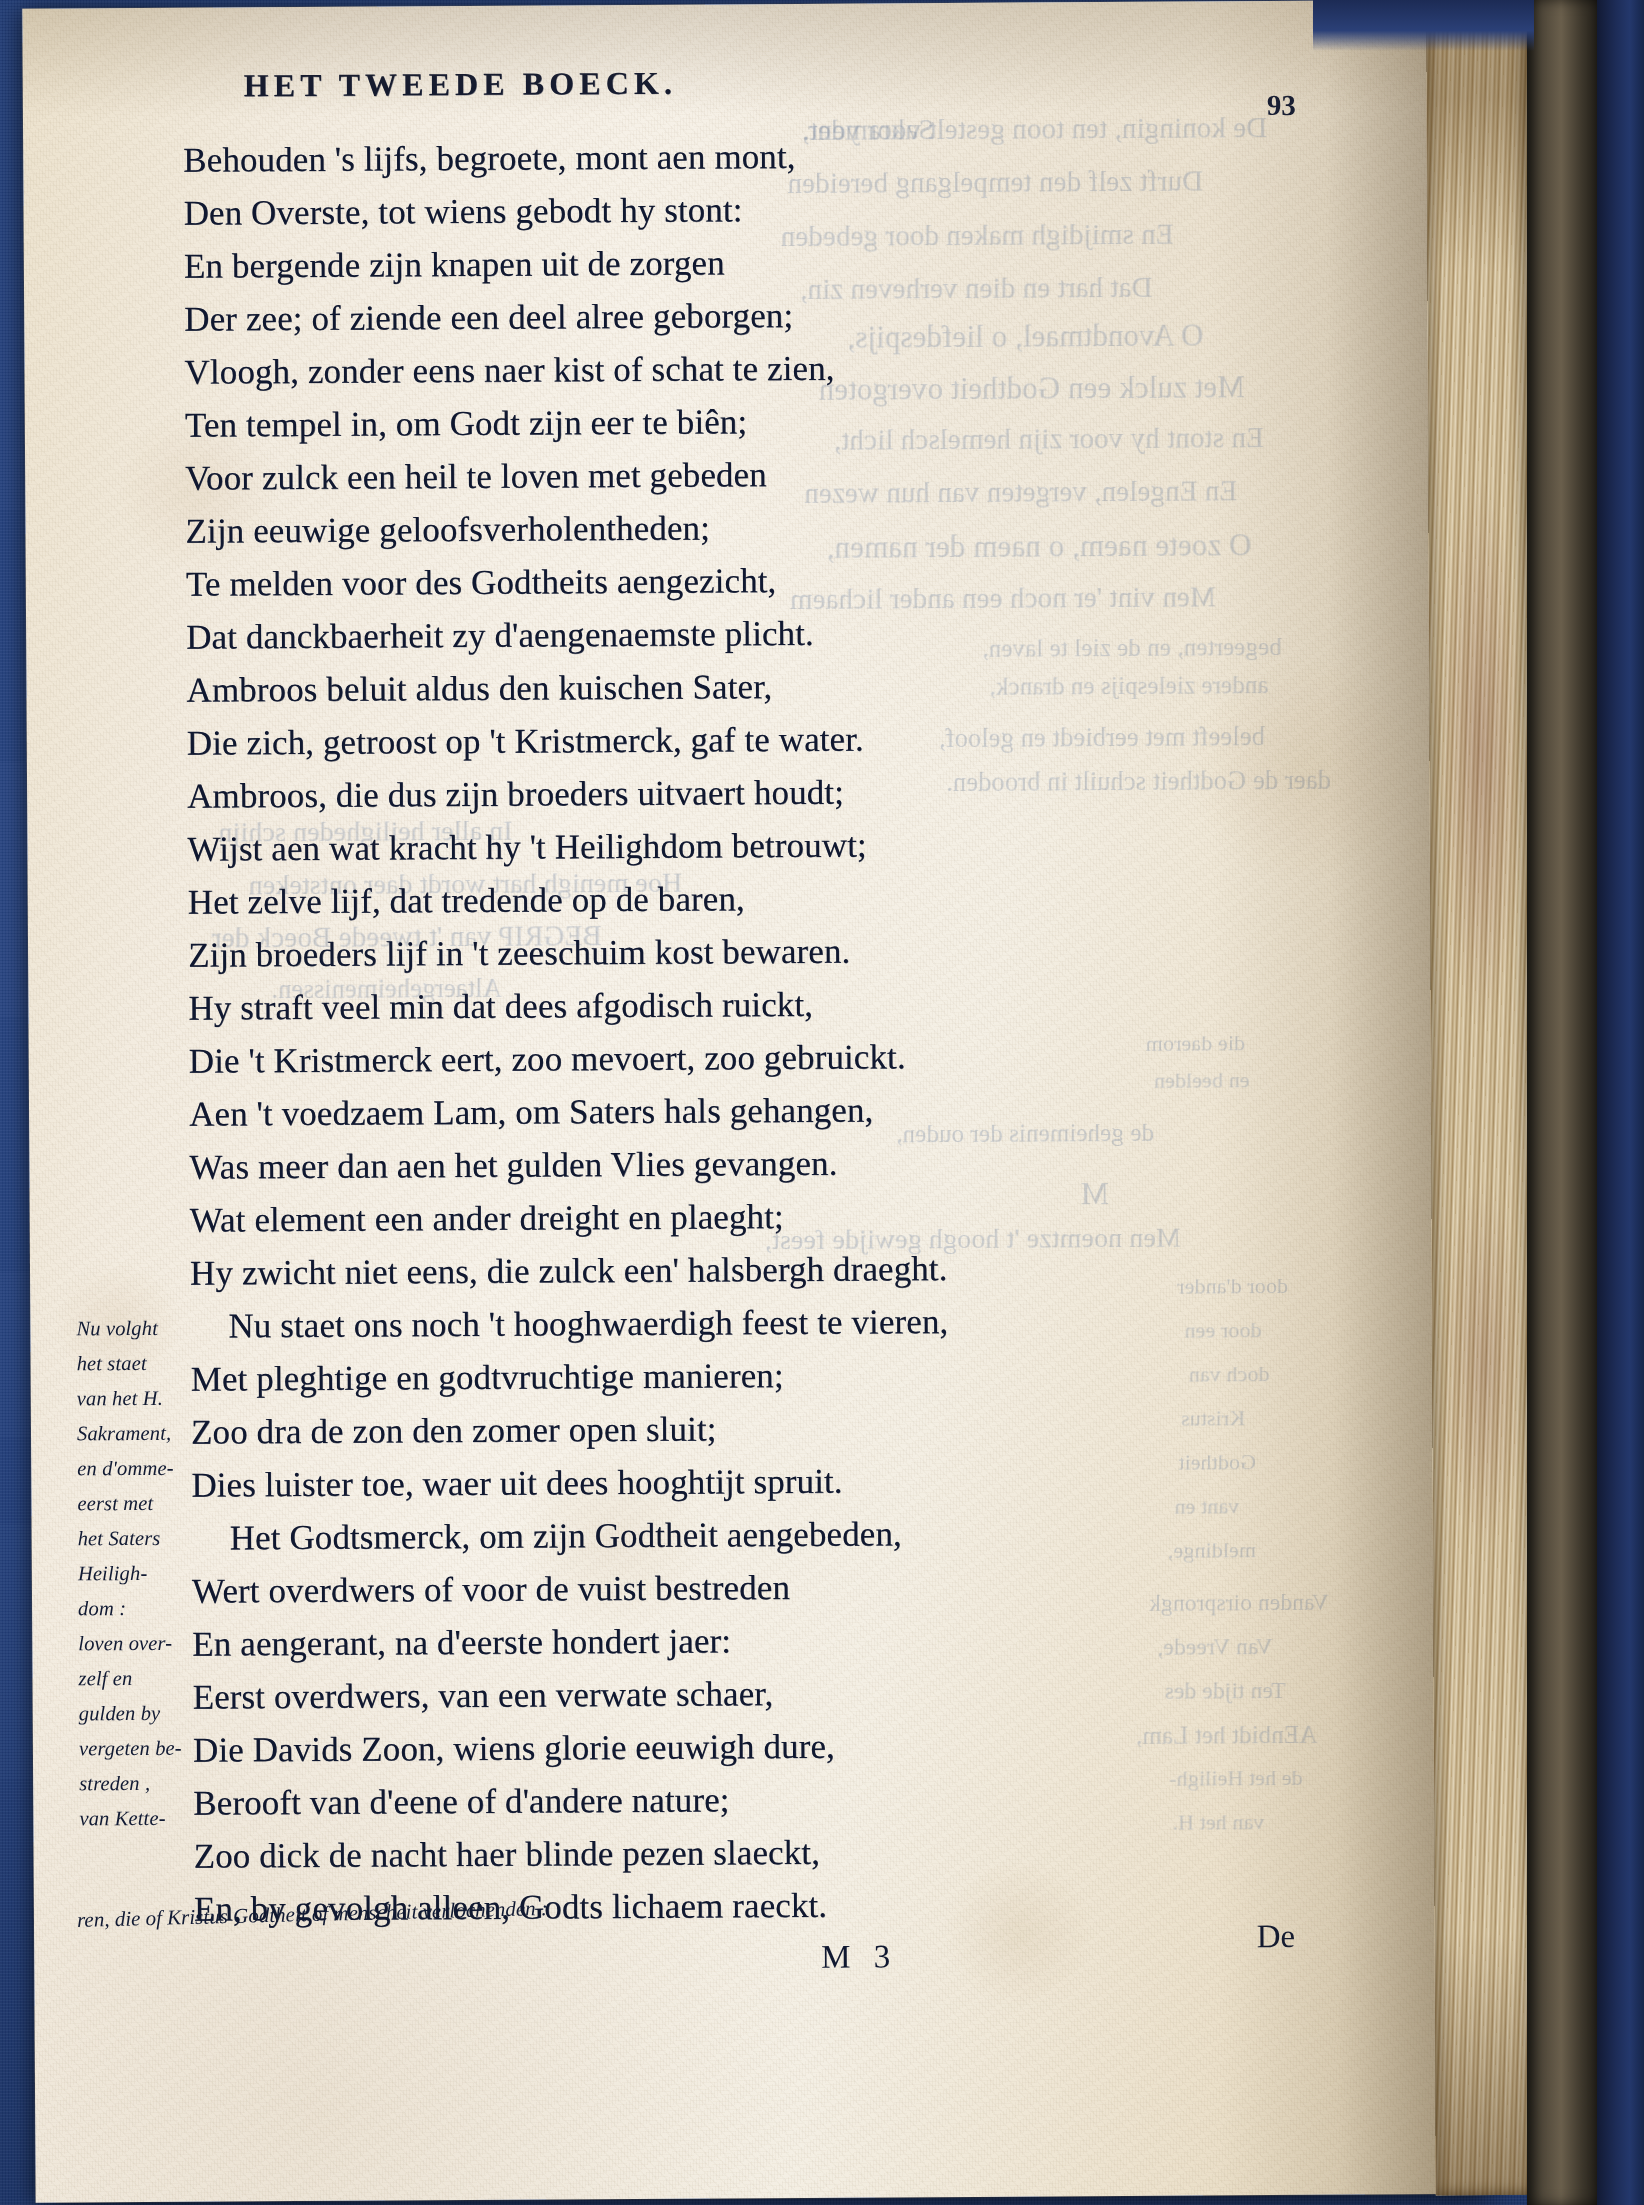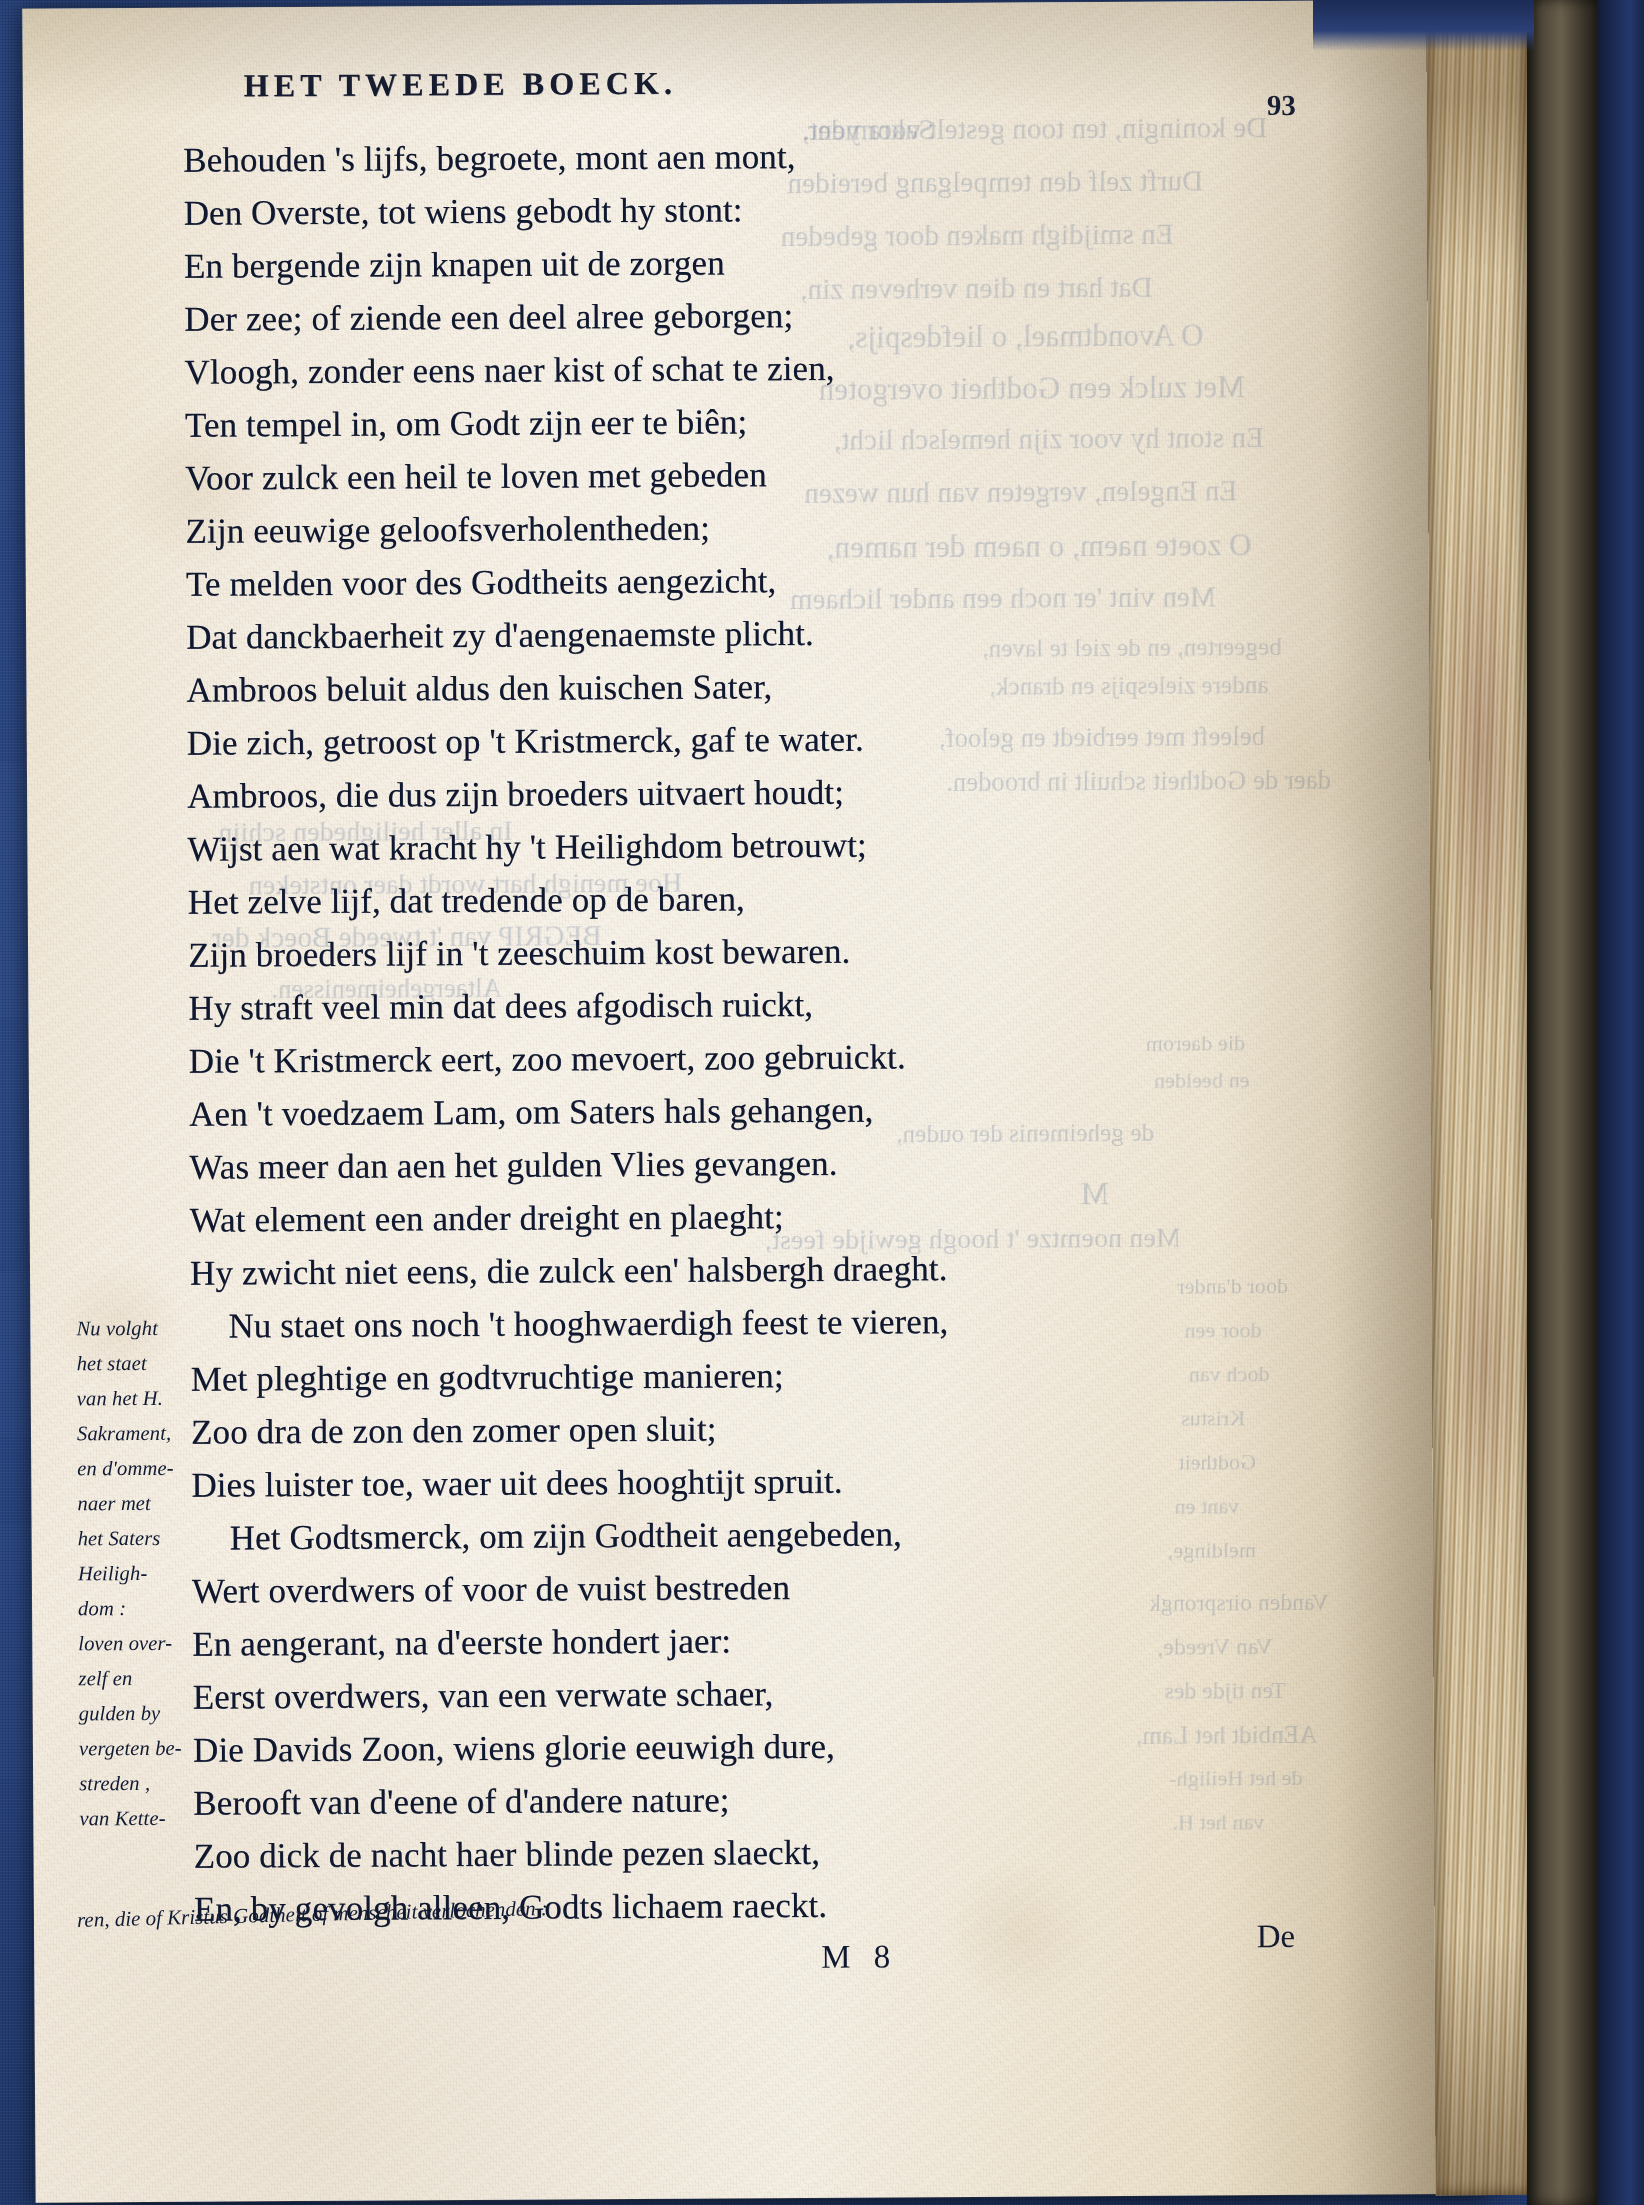--- a/index.html
+++ b/index.html
@@ -322,35 +322,35 @@
         <div class="line">Zoo dick de nacht haer blinde pezen slaeckt,</div>
         <div class="line">En, by gevolgh alleen, Godts lichaem raeckt.</div>
       </div>
 
     <div class="gloss" id="gloss">
         <span class="g">Nu volght</span>
         <span class="g">het staet</span>
         <span class="g">van het H.</span>
         <span class="g">Sakrament,</span>
         <span class="g">en d'omme-</span>
-        <span class="g">naer met</span>
+        <span class="g">eerst met</span>
         <span class="g">het Saters</span>
         <span class="g">Heiligh-</span>
         <span class="g">dom :</span>
         <span class="g">loven over-</span>
         <span class="g">zelf en</span>
         <span class="g">gulden by</span>
         <span class="g">vergeten be-</span>
         <span class="g">streden ,</span>
         <span class="g">van Kette-</span>
       </div>
 
     <div class="gloss-tail">ren, die of Kristus Godtheit of menscheit verlochenden :</div>
 
-    <div class="signature">M 8</div>
+    <div class="signature">M 3</div>
 
     <div class="catchword">De</div>
   </div>
 
   <div class="gutter"></div>
   <div class="topshade"></div>
 </div>
 
 <div id="edge">
   <div class="stain"></div>

